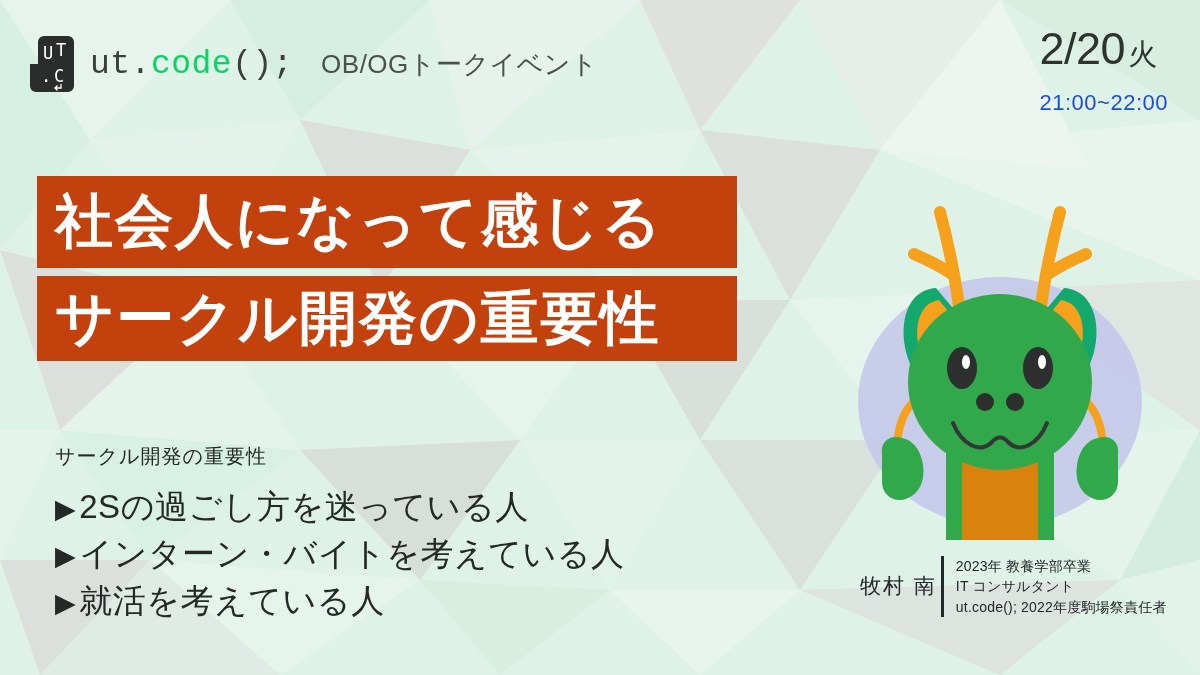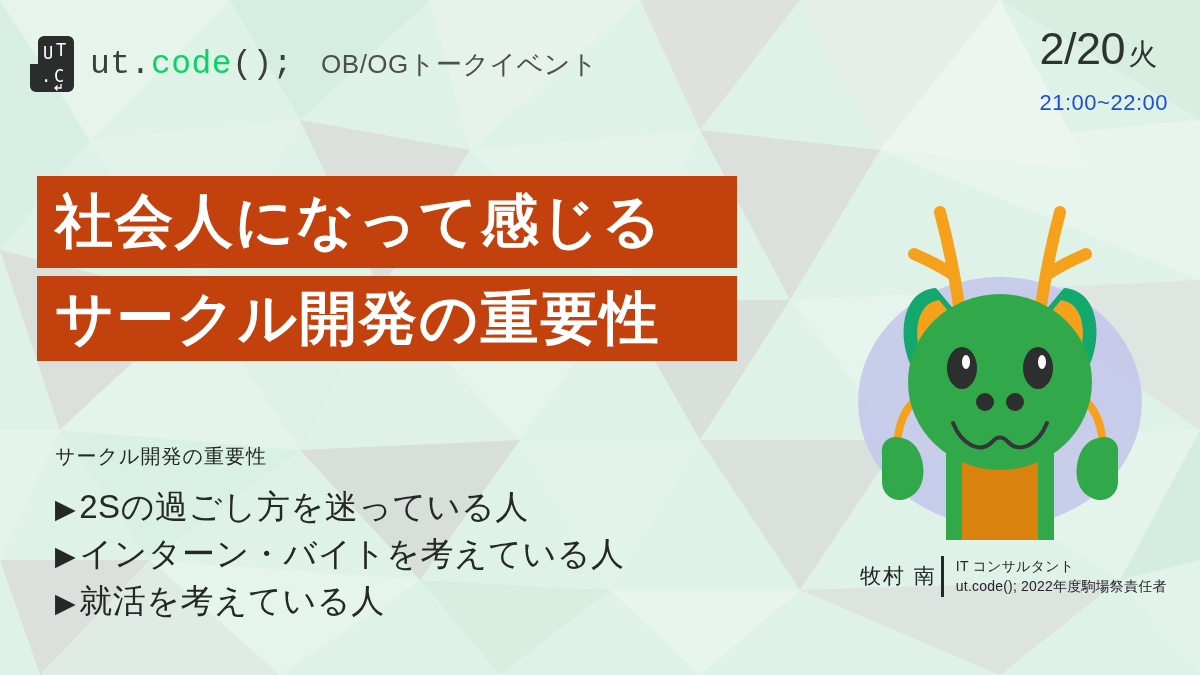--- a/index.html
+++ b/index.html
@@ -272,18 +272,19 @@
     <circle cx="145" cy="262" r="9" fill="#2d2f2e"></circle>
     <circle cx="175" cy="262" r="9" fill="#2d2f2e"></circle>
 
     <path d="M113 283 C122 305 140 314 152 302 C157 296 163 296 168 302 C180 314 198 305 207 283" stroke="#34363a" stroke-width="4" fill="none" stroke-linecap="round"></path>
   </svg>
 
   <div class="speaker">
     <div class="speaker-name">牧村 南</div>
     <div class="speaker-div"></div>
     <div class="speaker-bio">
+      <div>2023年 教養学部卒業</div>
       <div>IT コンサルタント</div>
       <div>ut.code(); 2022年度駒場祭責任者</div>
     </div>
   </div>
 
 </div>
 
 </body></html>

